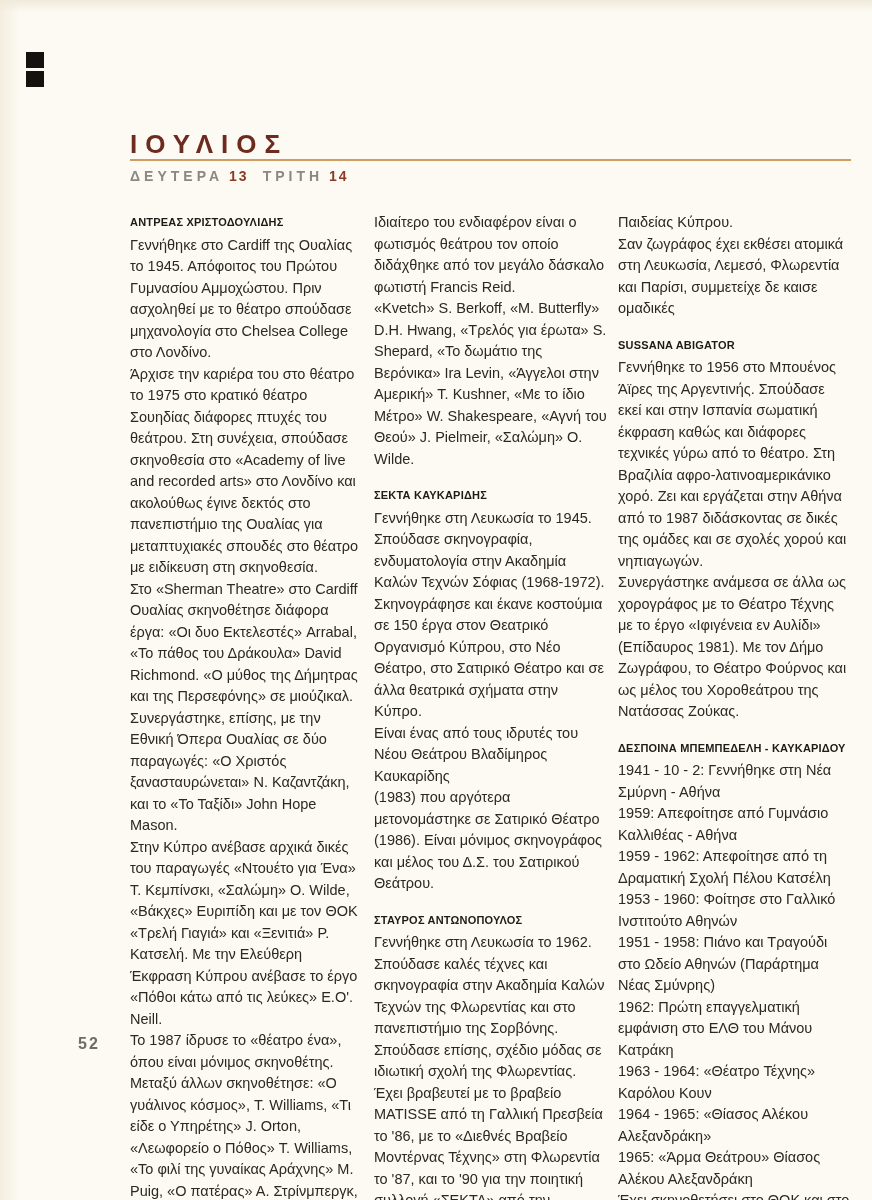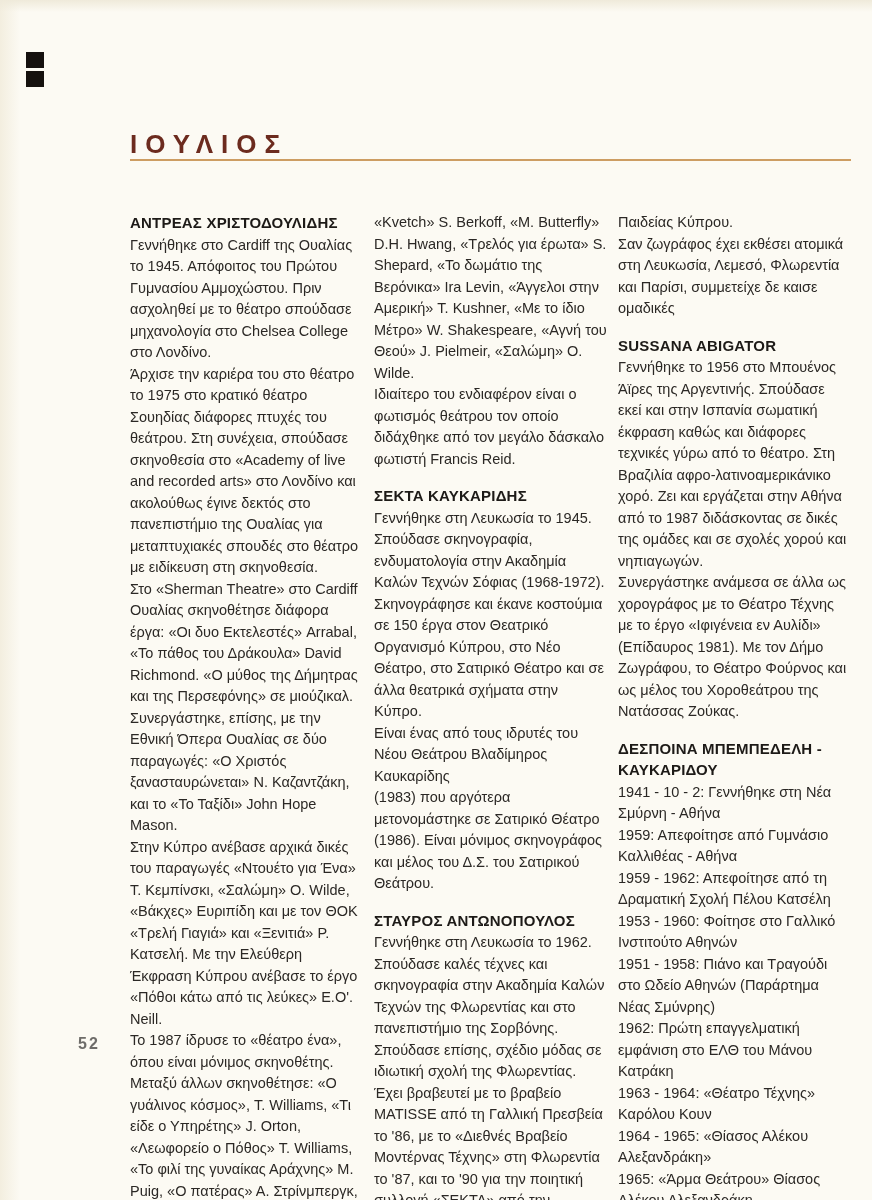--- a/index.html
+++ b/index.html
@@ -64,21 +64,21 @@
   }
   .col { width:234px; flex:0 0 234px; }
   .col p {
     margin:0;
     font-size:14.5px; line-height:21.5px;
     color:#2B2825;
     white-space:pre-line;
   }
   .bio-h {
     margin:0 0 1px 0;
-    font-size:15px; line-height:21.5px;
+    font-size:11px; line-height:21.5px;
     font-weight:bold;
     letter-spacing:0.2px;
     color:#1D1A17;
   }
   .mt { margin-top:15px; }
 
   .pagenum {
     position:absolute; left:78px; top:1035px;
     font-size:16px; font-weight:bold; letter-spacing:2px;
     color:#6E6C69;
@@ -89,36 +89,39 @@
 
 <div class="page">
   <div class="edge-right"></div>
   <div class="reg-mark reg-mark-1"></div>
   <div class="reg-mark reg-mark-2"></div>
 
   <header class="header">
     <div class="month-row">
       <h1 class="month-title">ΙΟΥΛΙΟΣ</h1>
     </div>
+    <div class="days">
+      <span class="day-label">ΔΕΥΤΕΡΑ</span><span class="day-num">13</span><span class="day-label">ΤΡΙΤΗ</span><span class="day-num">14</span>
+    </div>
   </header>
 
   <main class="columns">
 
     <section class="col">
       <h2 class="bio-h">ΑΝΤΡΕΑΣ ΧΡΙΣΤΟΔΟΥΛΙΔΗΣ</h2>
       <p>Γεννήθηκε στο Cardiff της Ουαλίας το 1945. Απόφοιτος του Πρώτου Γυμνασίου Αμμοχώστου. Πριν ασχοληθεί με το θέατρο σπούδασε μηχανολογία στο Chelsea College στο Λονδίνο.</p>
       <p>Άρχισε την καριέρα του στο θέατρο το 1975 στο κρατικό θέατρο Σουηδίας διάφορες πτυχές του θεάτρου. Στη συνέχεια, σπούδασε σκηνοθεσία στο «Academy of live and recorded arts» στο Λονδίνο και ακολούθως έγινε δεκτός στο πανεπιστήμιο της Ουαλίας για μεταπτυχιακές σπουδές στο θέατρο με ειδίκευση στη σκηνοθεσία.</p>
       <p>Στο «Sherman Theatre» στο Cardiff Ουαλίας σκηνοθέτησε διάφορα έργα: «Οι δυο Εκτελεστές» Arrabal, «Το πάθος του Δράκουλα» David Richmond. «Ο μύθος της Δήμητρας και της Περσεφόνης» σε μιούζικαλ. Συνεργάστηκε, επίσης, με την Εθνική Όπερα Ουαλίας σε δύο παραγωγές: «Ο Χριστός ξανασταυρώνεται» Ν. Καζαντζάκη, και το «Το Ταξίδι» John Hope Mason.</p>
       <p>Στην Κύπρο ανέβασε αρχικά δικές του παραγωγές «Ντουέτο για Ένα» Τ. Κεμπίνσκι, «Σαλώμη» O. Wilde, «Βάκχες» Ευριπίδη και με τον ΘΟΚ «Τρελή Γιαγιά» και «Ξενιτιά» Ρ. Κατσελή. Με την Ελεύθερη Έκφραση Κύπρου ανέβασε το έργο «Πόθοι κάτω από τις λεύκες» Ε.Ο'. Neill.</p>
       <p>Το 1987 ίδρυσε το «θέατρο ένα», όπου είναι μόνιμος σκηνοθέτης. Μεταξύ άλλων σκηνοθέτησε: «Ο γυάλινος κόσμος», T. Williams, «Τι είδε ο Υπηρέτης» J. Orton, «Λεωφορείο ο Πόθος» T. Williams, «Το φιλί της γυναίκας Αράχνης» M. Puig, «Ο πατέρας» Α. Στρίνμπεργκ, «Επικίνδυνες Σχέσεις» Chr. Hampton, «Ορφέας στον Άδη», T. Williams, «Το Πάθος του Δράκουλα» B. Hall - D. Richmond,</p>
     </section>
 
     <section class="col">
+      <p>Ιδιαίτερο του ενδιαφέρον είναι ο φωτισμός θεάτρου τον οποίο διδάχθηκε από τον μεγάλο δάσκαλο φωτιστή Francis Reid.</p>
       <p>«Kvetch» S. Berkoff, «M. Butterfly» D.H. Hwang, «Τρελός για έρωτα» S. Shepard, «Το δωμάτιο της Βερόνικα» Ira Levin, «Άγγελοι στην Αμερική» T. Kushner, «Με το ίδιο Μέτρο» W. Shakespeare, «Αγνή του Θεού» J. Pielmeir, «Σαλώμη» O. Wilde.</p>
-      <p>Ιδιαίτερο του ενδιαφέρον είναι ο φωτισμός θεάτρου τον οποίο διδάχθηκε από τον μεγάλο δάσκαλο φωτιστή Francis Reid.</p>
       <h2 class="bio-h mt">ΣΕΚΤΑ ΚΑΥΚΑΡΙΔΗΣ</h2>
       <p>Γεννήθηκε στη Λευκωσία το 1945. Σπούδασε σκηνογραφία, ενδυματολογία στην Ακαδημία Καλών Τεχνών Σόφιας (1968-1972). Σκηνογράφησε και έκανε κοστούμια σε 150 έργα στον Θεατρικό Οργανισμό Κύπρου, στο Νέο Θέατρο, στο Σατιρικό Θέατρο και σε άλλα θεατρικά σχήματα στην Κύπρο.</p>
       <p>Είναι ένας από τους ιδρυτές του Νέου Θεάτρου Βλαδίμηρος Καυκαρίδης
 (1983) που αργότερα μετονομάστηκε σε Σατιρικό Θέατρο (1986). Είναι μόνιμος σκηνογράφος και μέλος του Δ.Σ. του Σατιρικού Θεάτρου.</p>
       <h2 class="bio-h mt">ΣΤΑΥΡΟΣ ΑΝΤΩΝΟΠΟΥΛΟΣ</h2>
       <p>Γεννήθηκε στη Λευκωσία το 1962. Σπούδασε καλές τέχνες και σκηνογραφία στην Ακαδημία Καλών Τεχνών της Φλωρεντίας και στο πανεπιστήμιο της Σορβόνης. Σπούδασε επίσης, σχέδιο μόδας σε ιδιωτική σχολή της Φλωρεντίας. Έχει βραβευτεί με το βραβείο MATISSE από τη Γαλλική Πρεσβεία το '86, με το «Διεθνές Βραβείο Μοντέρνας Τέχνης» στη Φλωρεντία το '87, και το '90 για την ποιητική συλλογή «ΣΕΚΤΑ» από την επιτροπή κρατικών βραβείων του Υπουργείου</p>
     </section>
 
     <section class="col">
       <p>Παιδείας Κύπρου.</p>

